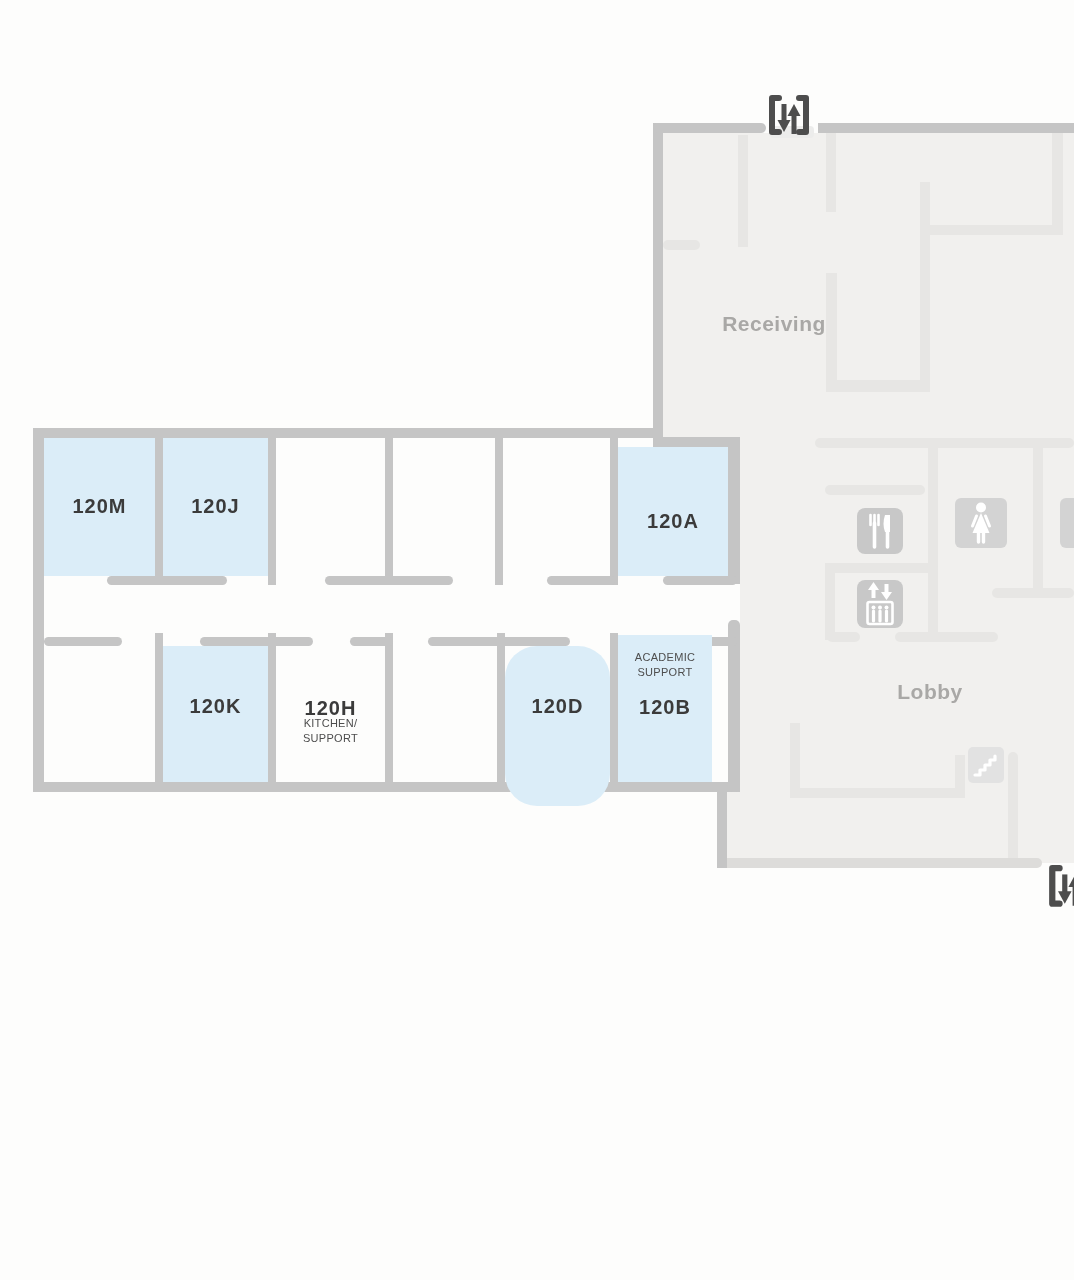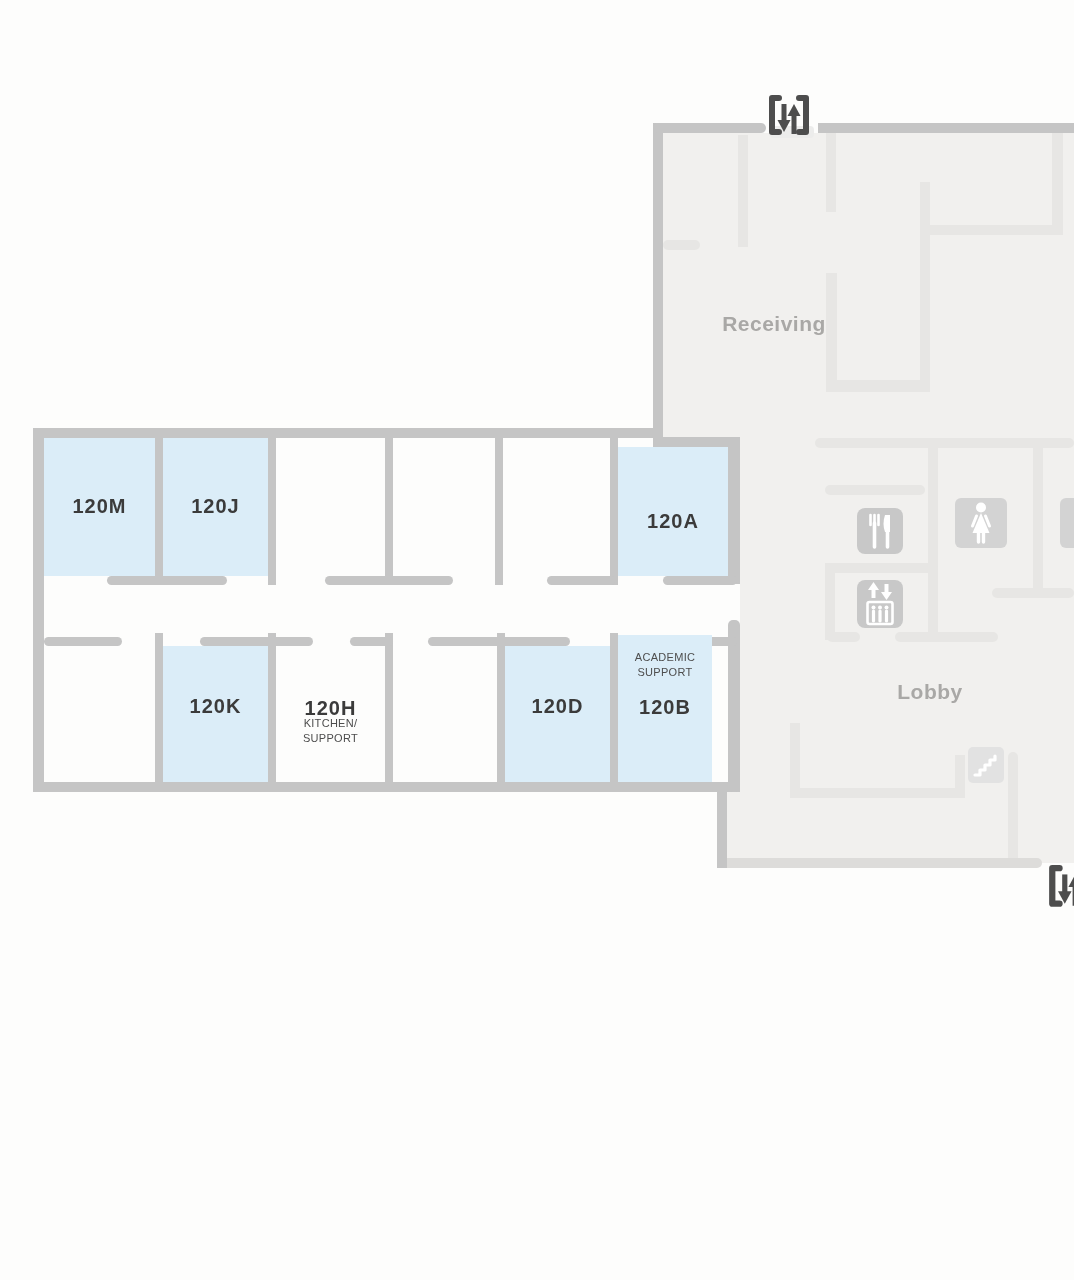--- a/index.html
+++ b/index.html
@@ -115,21 +115,21 @@
   <div class="room room--bottom" id="room-120K" style="left:163px;top:646px;width:105px;height:136px;">
     <span class="room-label">120K</span>
     </div>
   <div class="room room--bottom room--white" id="room-120H" style="left:276px;top:646px;width:109px;height:136px;">
     <span class="room-label">120H</span>
     <span class="room-sub">
       <span>KITCHEN/</span><br>
       <span>SUPPORT</span>
     </span>
     </div>
-  <div class="room room--bottom" id="room-120D" style="left:505px;top:646px;width:105px;height:136px;">
+  <div class="room room--bottom" id="room-120D" style="left:505px;top:646px;width:105px;height:160px;border-radius:32px;">
     <span class="room-label">120D</span>
     </div>
   <div class="room room--bottom" id="room-120B" style="left:618px;top:635px;width:94px;height:147px;">
     <span class="room-sub">
       <span>ACADEMIC</span><br>
       <span>SUPPORT</span>
     </span>
     <span class="room-label">120B</span>
     </div>
 

